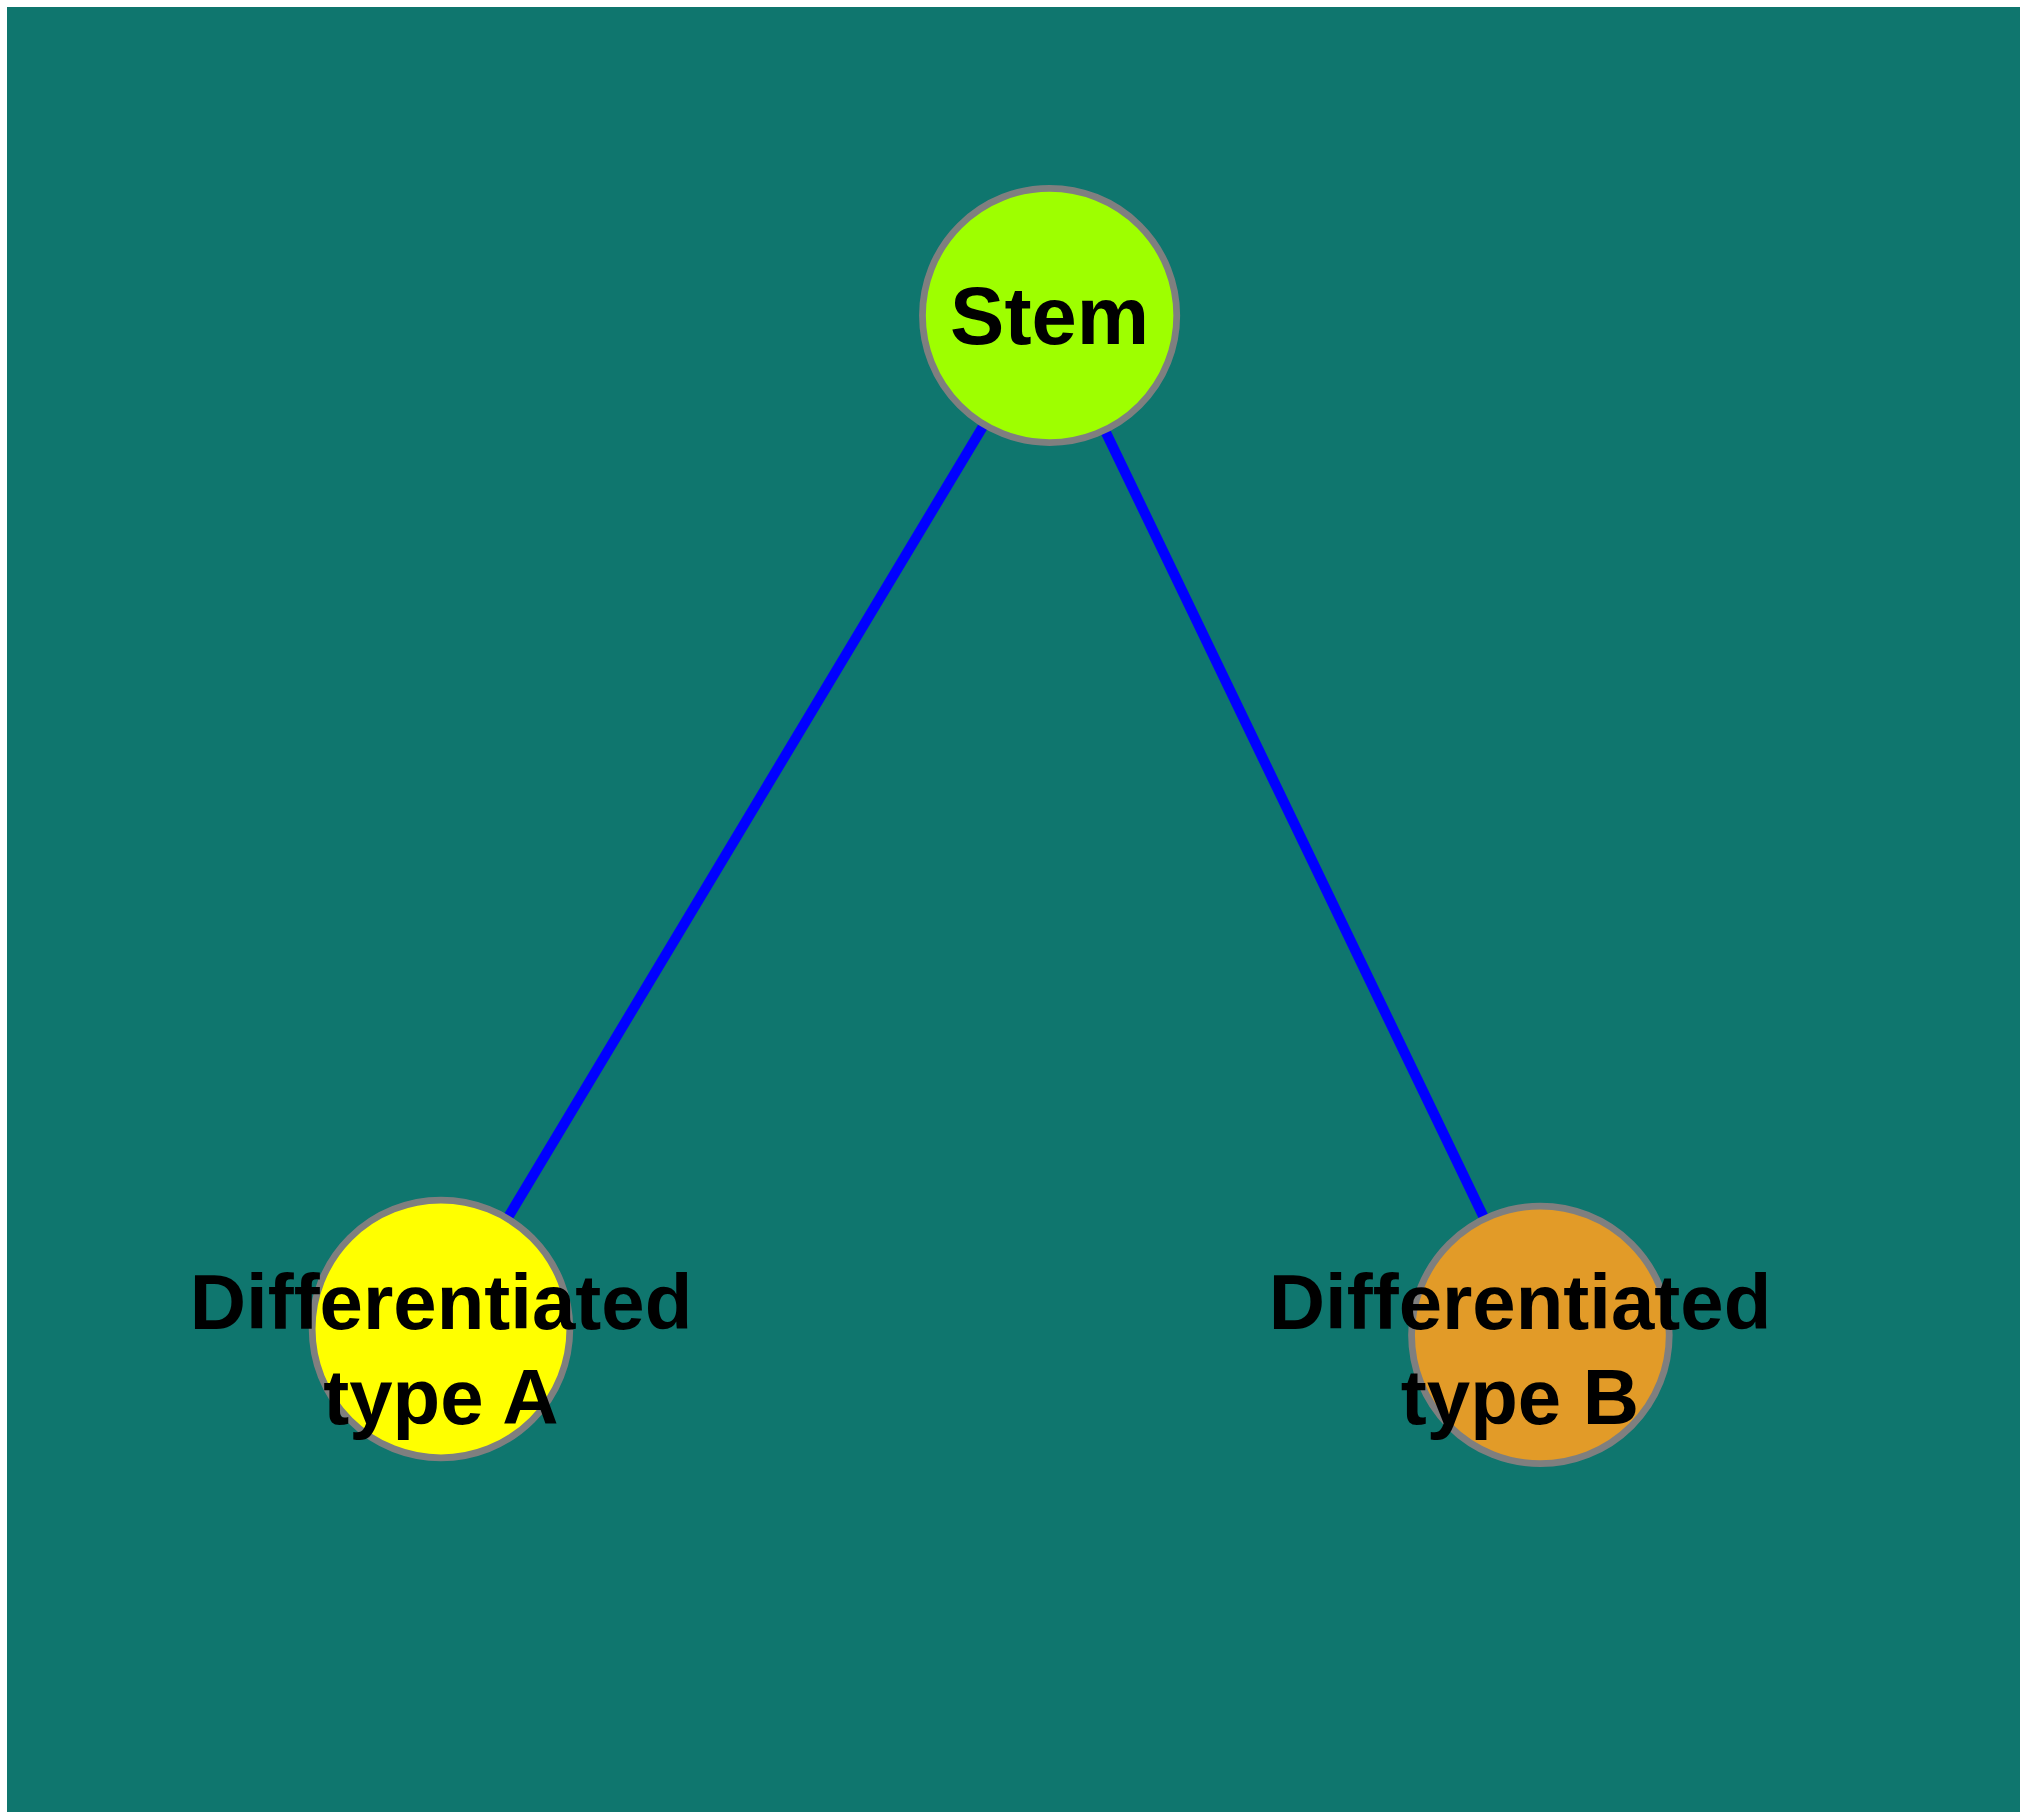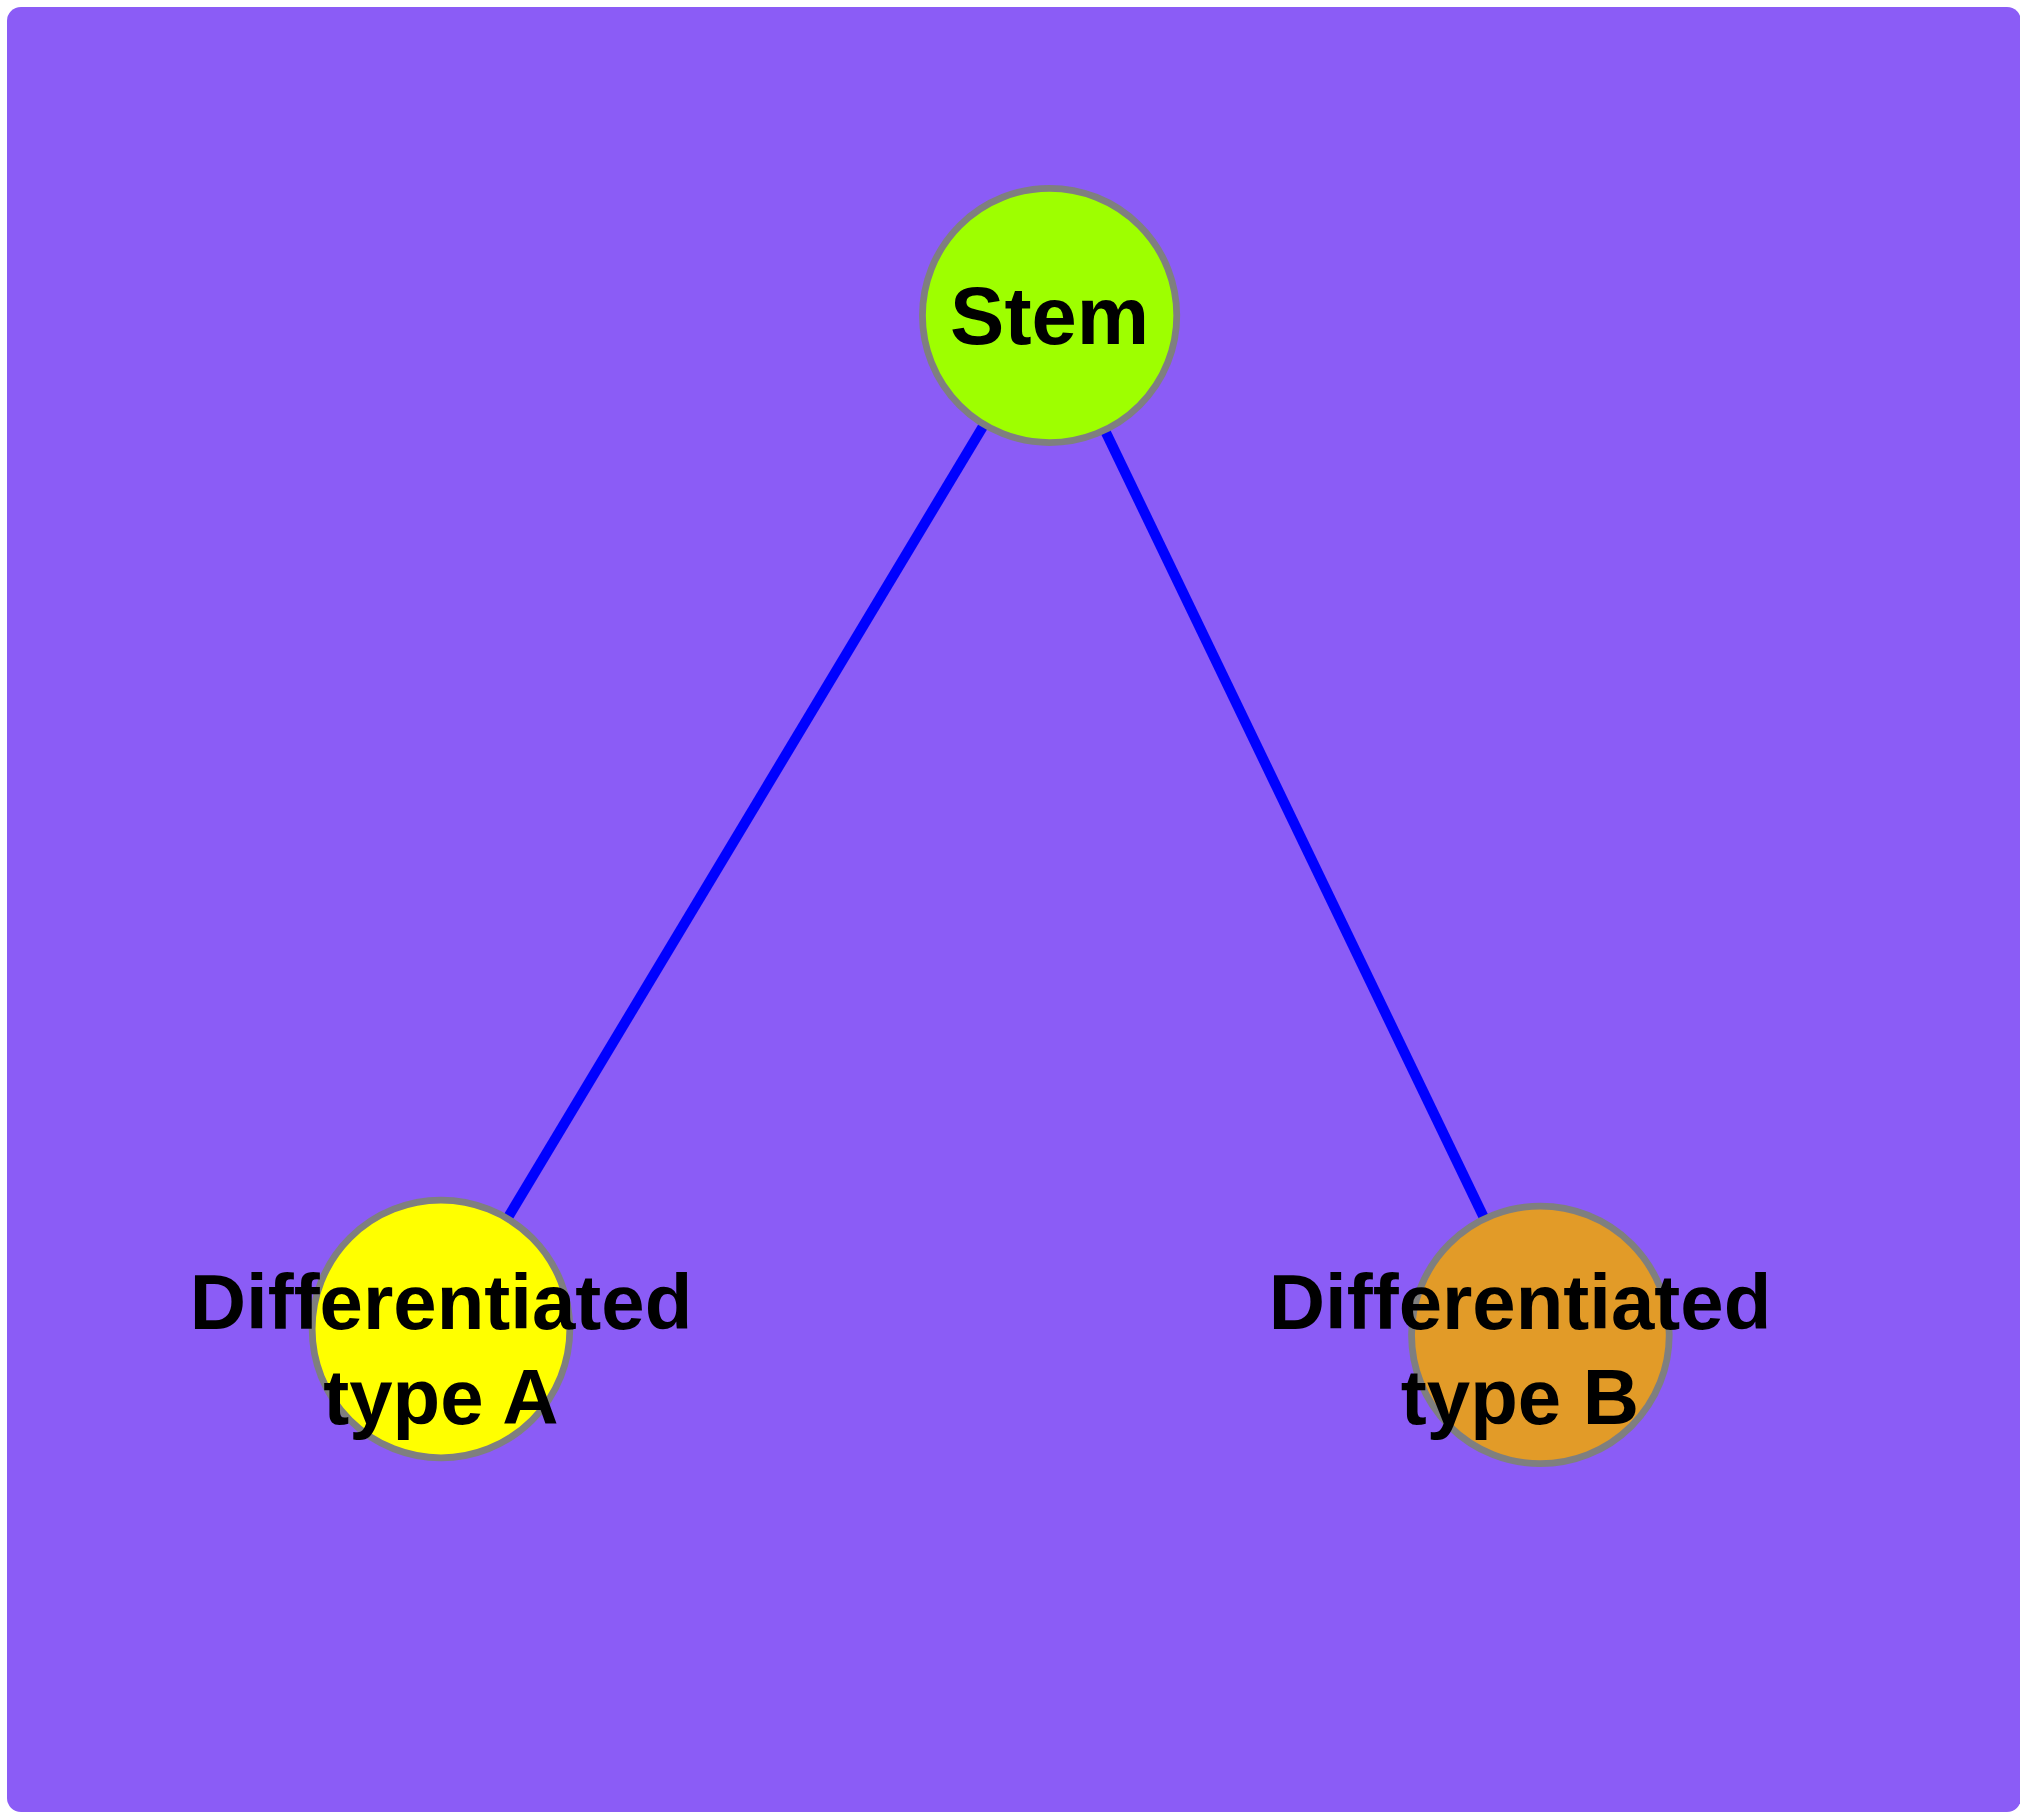--- a/index.html
+++ b/index.html
@@ -35,21 +35,21 @@
     font-weight: bold;
     fill: #000000;
     font-family: "Liberation Sans", sans-serif;
     paint-order: normal;
   }
 </style>
 </head>
 <body>
 
 <div id="canvas" style="background: rgb(255, 255, 255);">
-  <div id="plot-area" style="background: #8b5cf6; border-radius: 14px;">
+  <div id="plot-area" style="background: #0f766e;">
     <svg id="graph-svg" viewBox="0 0 2376 2130" preserveAspectRatio="none">
 
       <g>
         <line id="edge-a" x1="1230" y1="364" x2="512" y2="1560" stroke="#0000ff" stroke-width="12" stroke-linecap="butt"></line>
         <line id="edge-b" x1="1230" y1="364" x2="1809" y2="1567" stroke="#0000ff" stroke-width="12" stroke-linecap="butt"></line>
       </g>
 
       <g>
 
         <g>

